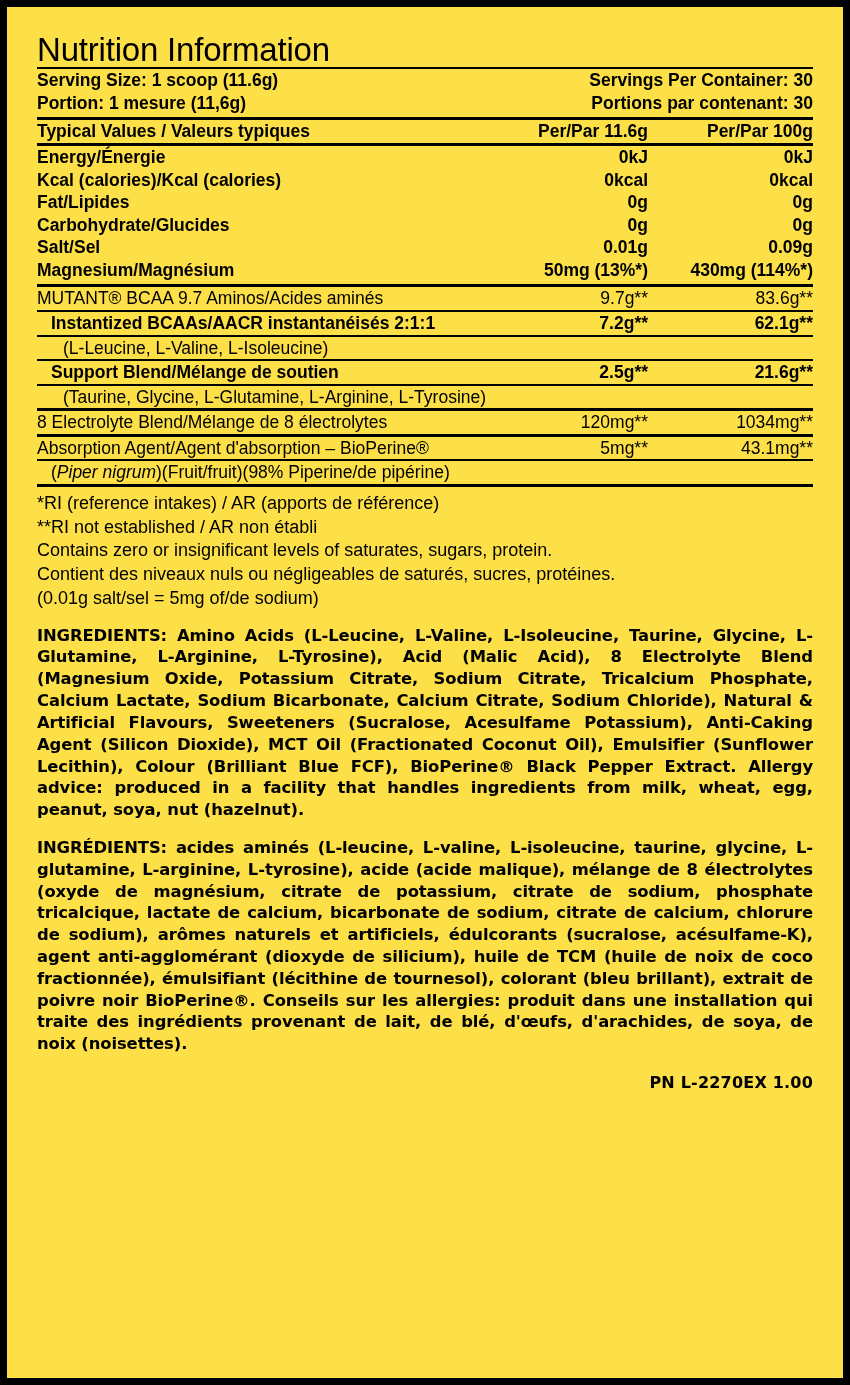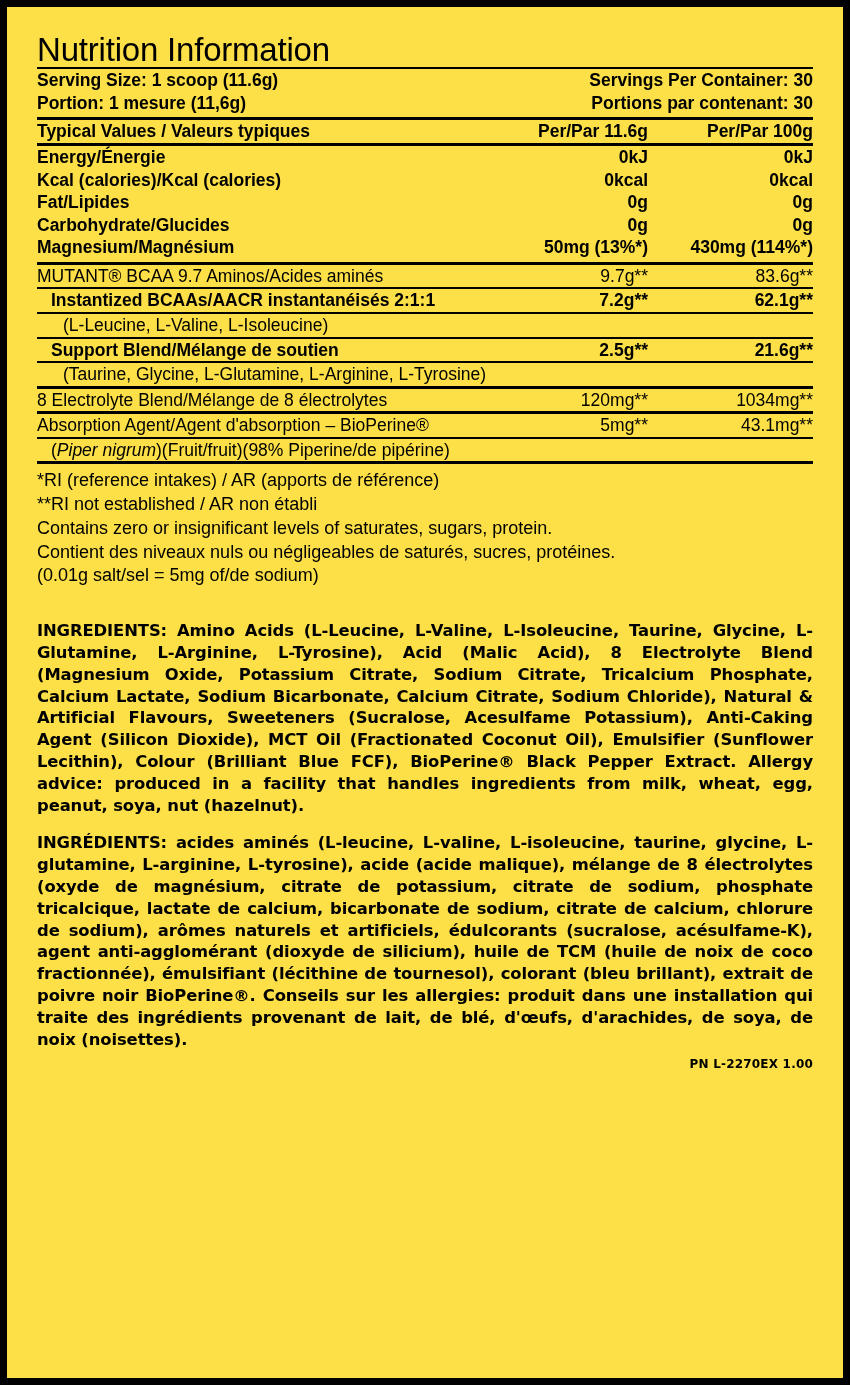--- a/index.html
+++ b/index.html
@@ -98,31 +98,31 @@
   }
   .footnotes div { white-space: nowrap; }
 
   
   .ingredients {
     font-family: "DejaVu Sans", sans-serif;
     font-weight: bold;
     font-size: 16.4px;
     line-height: 1.33;
     text-align: justify;
-    margin-top: 32px;
+    margin-top: 14px;
     letter-spacing: -0.1px;
   }
   .ingredients.fr { margin-top: 16px; }
 
   .pn {
     font-family: "DejaVu Sans", sans-serif;
     font-weight: bold;
-    font-size: 12px;
+    font-size: 16px;
     text-align: right;
-    margin-top: 6px;
+    margin-top: 18px;
     letter-spacing: 0.2px;
   }
   .spacer-3 { height: 3px; }
 </style>
 </head>
 <body>
 
 <div class="page">
 
   <div class="panel">
@@ -173,20 +173,25 @@
       </tr>
       <tr class="nutr-row">
         <td class="b">Fat/Lipides</td>
         <td class="b right">0g</td>
         <td class="b right">0g</td>
       </tr>
       <tr class="nutr-row">
         <td class="b">Carbohydrate/Glucides</td>
         <td class="b right">0g</td>
         <td class="b right">0g</td>
+      </tr>
+      <tr class="nutr-row">
+        <td class="b">Salt/Sel</td>
+        <td class="b right">0.01g</td>
+        <td class="b right">0.09g</td>
       </tr>
       <tr class="nutr-row">
         <td class="b">Magnesium/Magnésium</td>
         <td class="b right">50mg (13%*)</td>
         <td class="b right">430mg (114%*)</td>
       </tr>
     </tbody>
       </table>
 
     <div class="spacer-3"></div>

